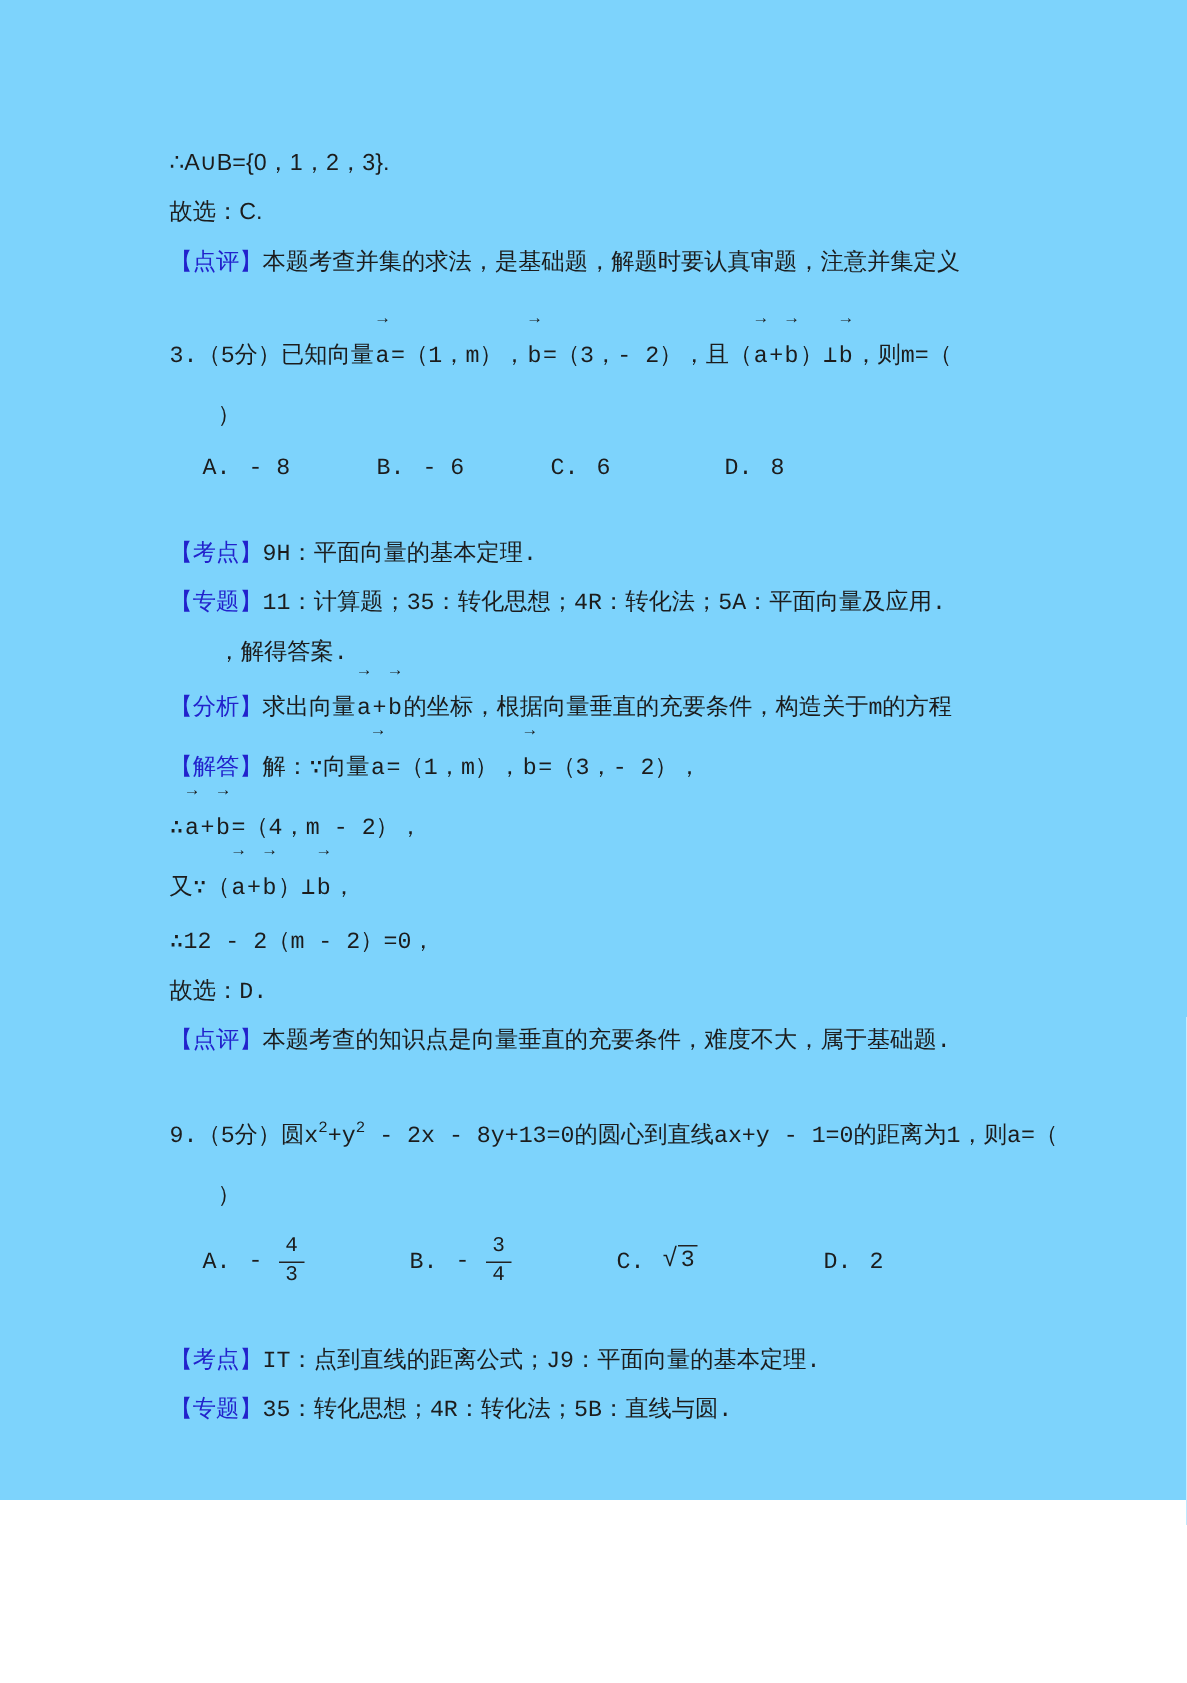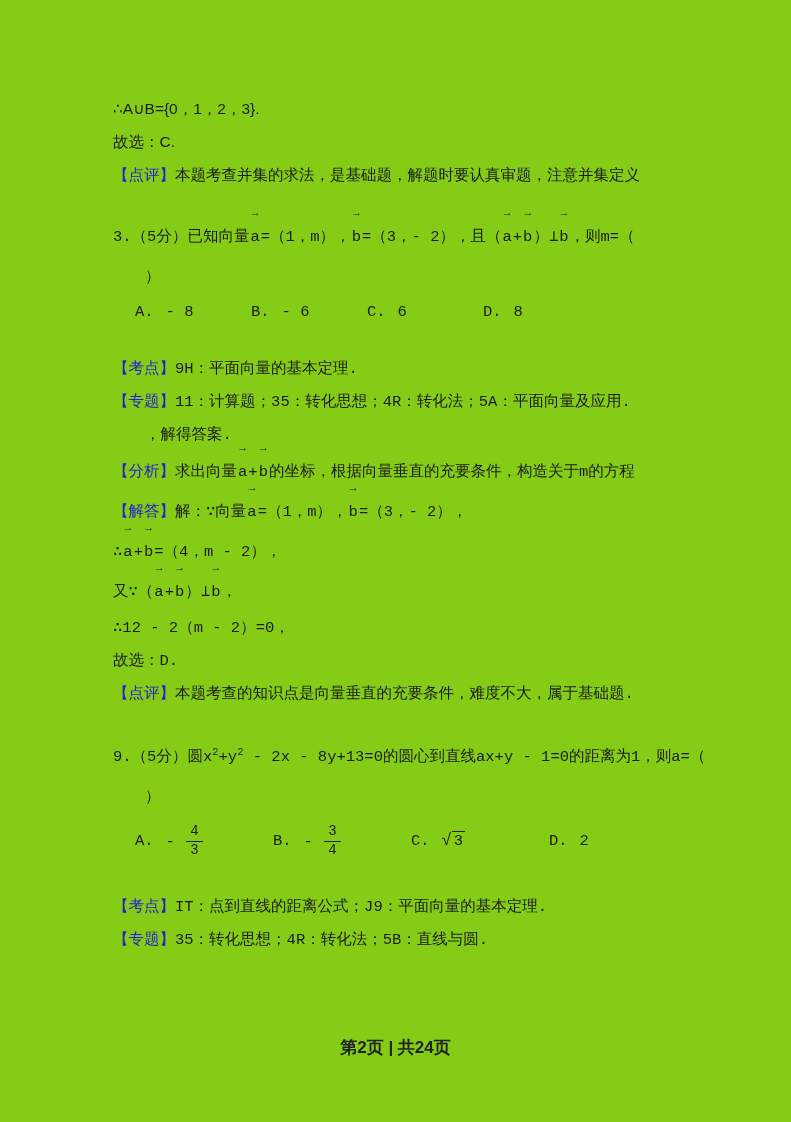--- a/index.html
+++ b/index.html
@@ -1,19 +1,19 @@
 <!DOCTYPE html>
 <html><head>
 <meta charset="utf-8">
 <style>
   html,body{margin:0;padding:0;background:#ffffff;}
   .page{
     position:relative;
-    width:791px;height:1122px;
-    background:#84cc16;
+    width:791px;height:1000px;
+    background:#7dd3fc;
     font-family:"Liberation Sans","DejaVu Sans",sans-serif;
     color:#1c1c1c;
     overflow:hidden;
   }
   .content{
     position:absolute;
     left:113px;top:92px;
     width:620px;
   }
   .section + .section{margin-top:26px;font-family:Liberation Mono, monospace;}

